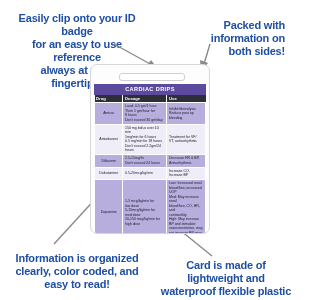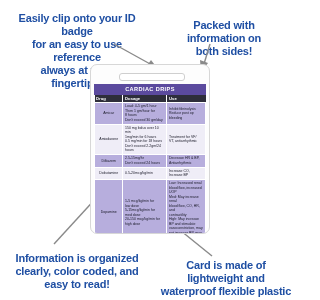--- a/index.html
+++ b/index.html
@@ -24,21 +24,21 @@
     position: absolute;
     color: #1f4fa3;
     font-weight: bold;
     text-align: center;
     line-height: 1.18;
     letter-spacing: -0.2px;
     font-size: 11px;
     white-space: pre-line;
   }
   #callout-topleft  { left: 16px;  top: 12px;  width: 122px; }
-  #callout-topright { left: 163px; top: 19px;  width: 122px; }
+  #callout-topright { left: 163px; top: 19px;  width: 122px; text-align: right; }
   #callout-bottomleft  { left: 14px;  top: 252px; width: 126px; }
   #callout-bottomright { left: 158px; top: 259px; width: 136px; }
 
   
   .arrow { position: absolute; }
 
   
   #card {
     position: absolute;
     left: 90px;

